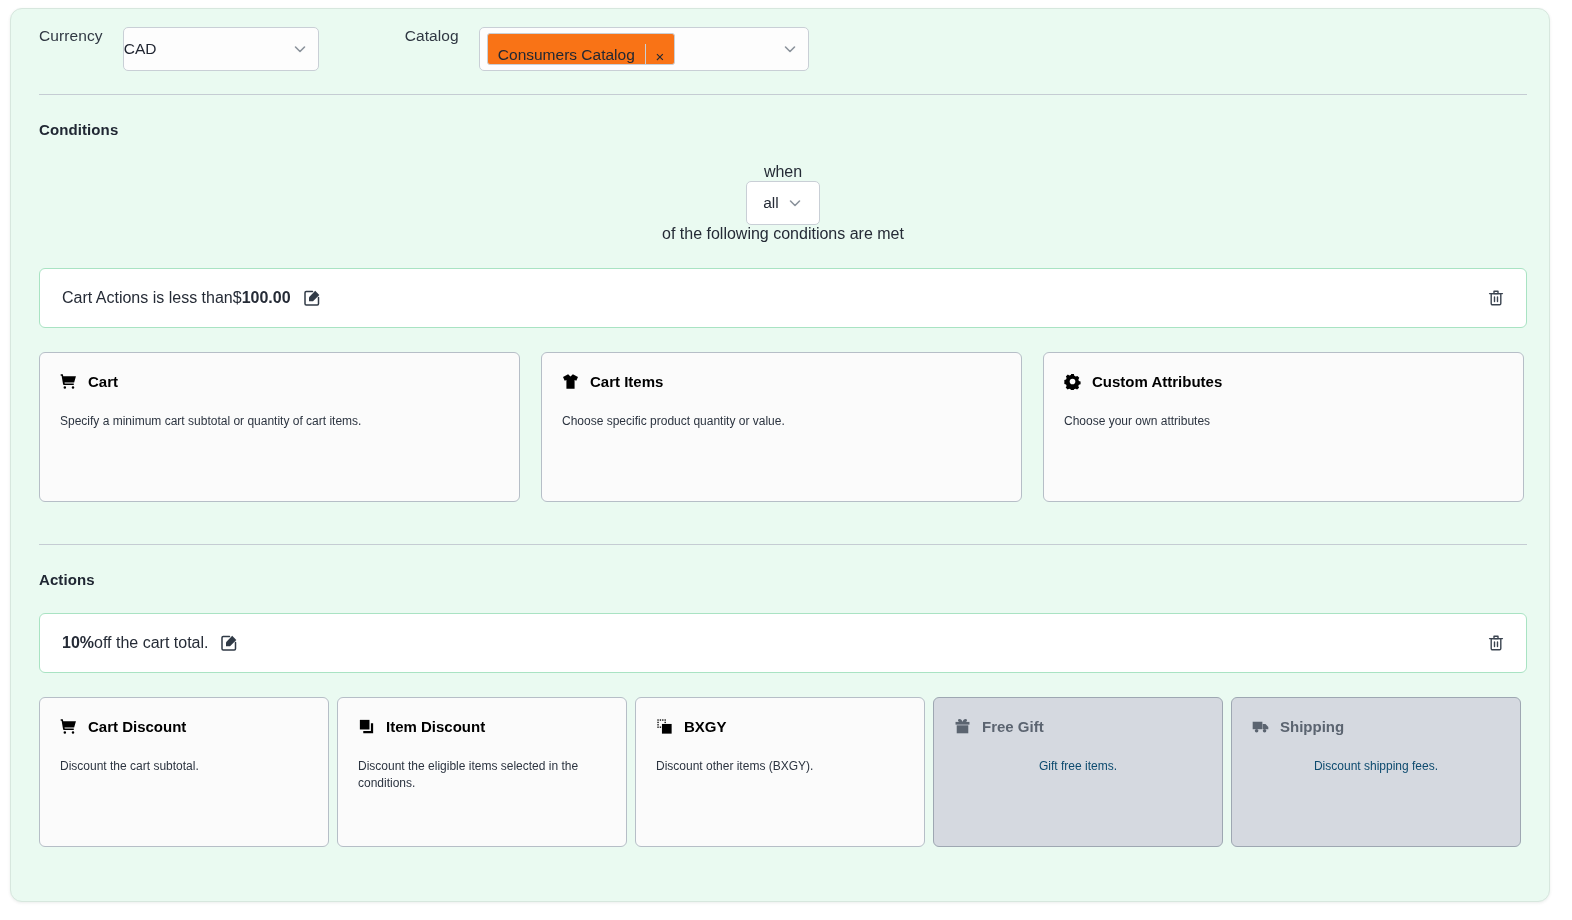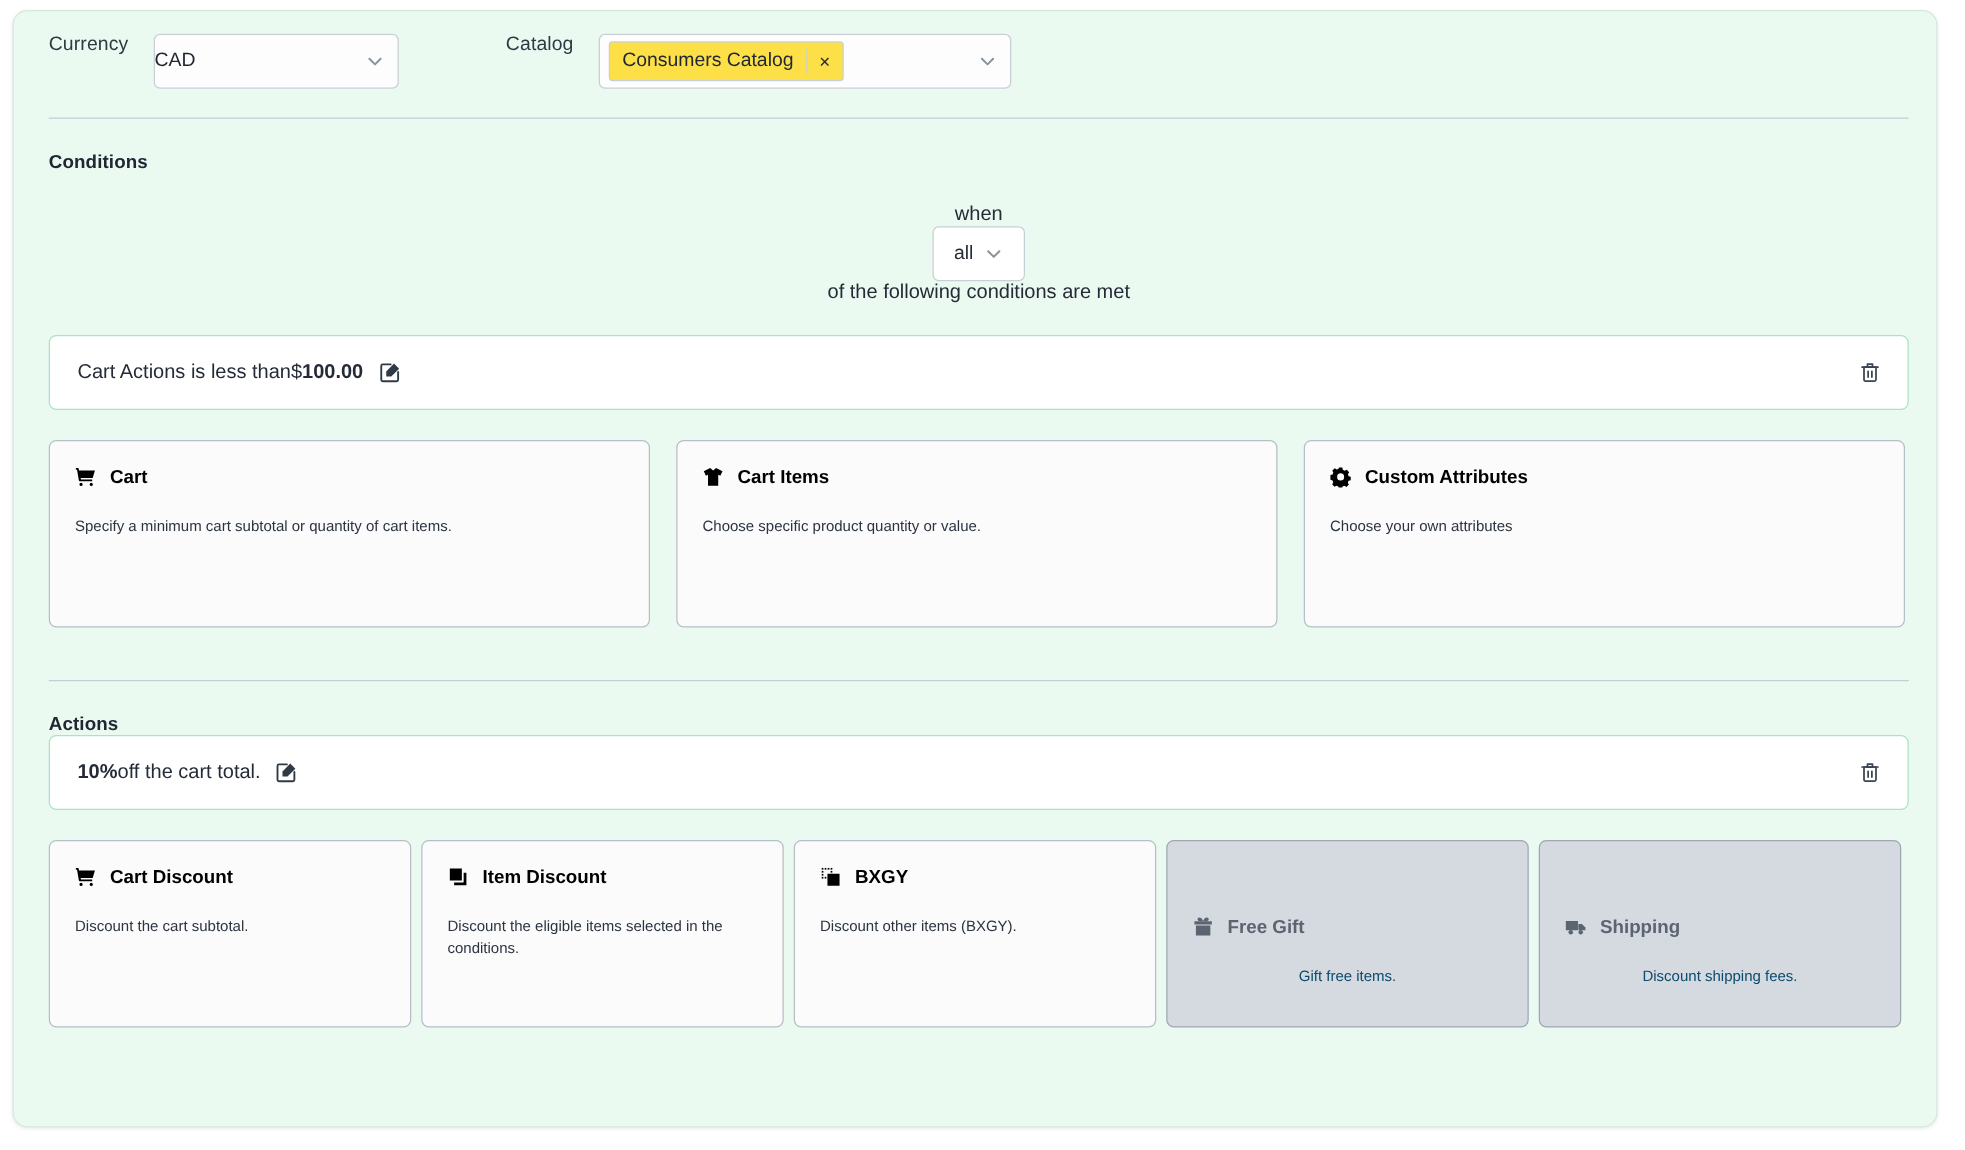--- a/index.html
+++ b/index.html
@@ -44,23 +44,23 @@
   }
   .select .val{flex:1;}
   .chev{
     width:16px;height:16px;flex:none;display:block;color:#8b939c;
   }
   .chev svg{display:block;}
   .currency-select{width:196px;}
   .catalog-wrap{margin-left:86px;}
   .catalog-select{width:330px;padding:0 10px 0 7px;}
   .tag{
-    display:flex;align-items:center;
+    display:flex;align-items:flex-end;
     height:30px;
-    background:#fde047;
+    background:#f97316;
     border:1px solid #c9cfd6;
     border-radius:3px;
     font-size:15.5px;color:#222833;
     padding:0 0 0 10px;
   }
   .tag-label{padding-right:10px;}
   .tag-sep{width:1px;height:20px;background:#c9cfd6;}
   .tag-x{
     width:28px;text-align:center;font-size:15px;color:#222833;cursor:pointer;
     line-height:1;
@@ -121,21 +121,21 @@
     cursor:pointer;
   }
   .card.disabled{
     background:#d5d9e0;border-color:#9ea7b2;cursor:default;
   }
   .card-head{
     display:flex;align-items:center;gap:11px;
     font-size:15px;font-weight:bold;color:#000000;
     margin-bottom:23px;
   }
-  .card.disabled .card-head{color:#5b6470;margin-top:40px;}
+  .card.disabled .card-head{color:#5b6470;}
   .card-ico{width:17px;height:17px;display:block;flex:none;}
   .card-ico svg{display:block;width:17px;height:17px;}
   .card-desc{
     font-size:12px;line-height:1.45;color:#2c3440;
   }
   .card.disabled .card-desc{color:#0c4a6e;text-align:center;}
 
   
   .cond-cards .card{height:150px;}
   .cond-cards .card:nth-child(1){width:481px;}
@@ -266,21 +266,21 @@
         </div>
         <div class="card-desc">Choose your own attributes</div>
       </div>
 
     </div>
 
     <div class="divider" style="margin-top:42px;"></div>
 
     <div class="section-title" style="margin-top:26px;">Actions</div>
 
-    <div class="rule-row" style="">
+    <div class="rule-row" style="margin-top:25px;">
       <span class="rule-text">
         <b>10%</b>
         <span> off the cart total.</span>
         <span class="icon-btn edit-icon">
           <svg viewBox="0 0 20 20" fill="none" stroke="currentColor" stroke-width="1.5" stroke-linecap="round" stroke-linejoin="round">
             <path d="M10.5 3.5H4.2A1.2 1.2 0 0 0 3 4.7v11.1A1.2 1.2 0 0 0 4.2 17h11.1a1.2 1.2 0 0 0 1.2-1.2V9.5"></path>
             <path d="M13.2 2.8 17.3 6.9 11 13.2H7V9.2z" fill="currentColor" stroke="none"></path>
           </svg>
         </span>
       </span>

